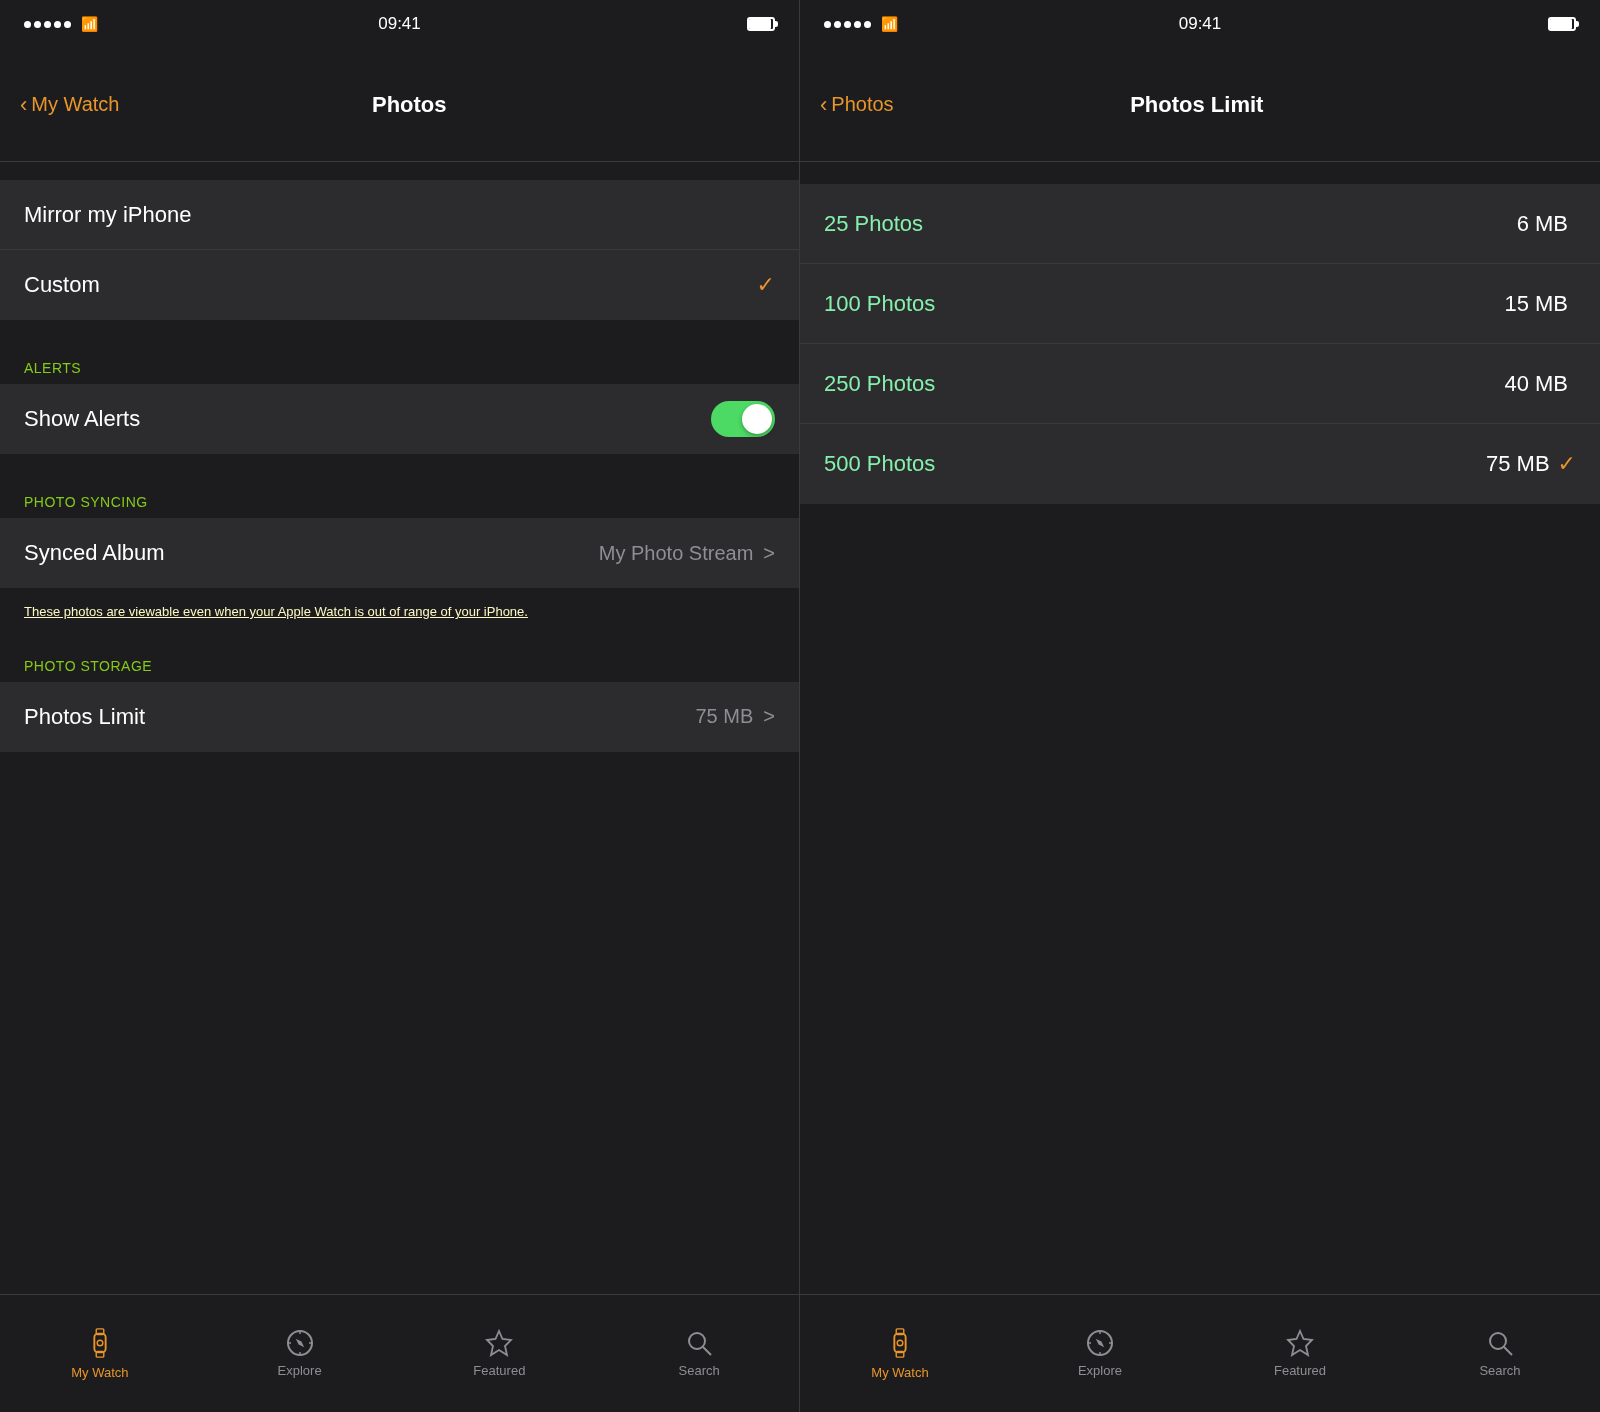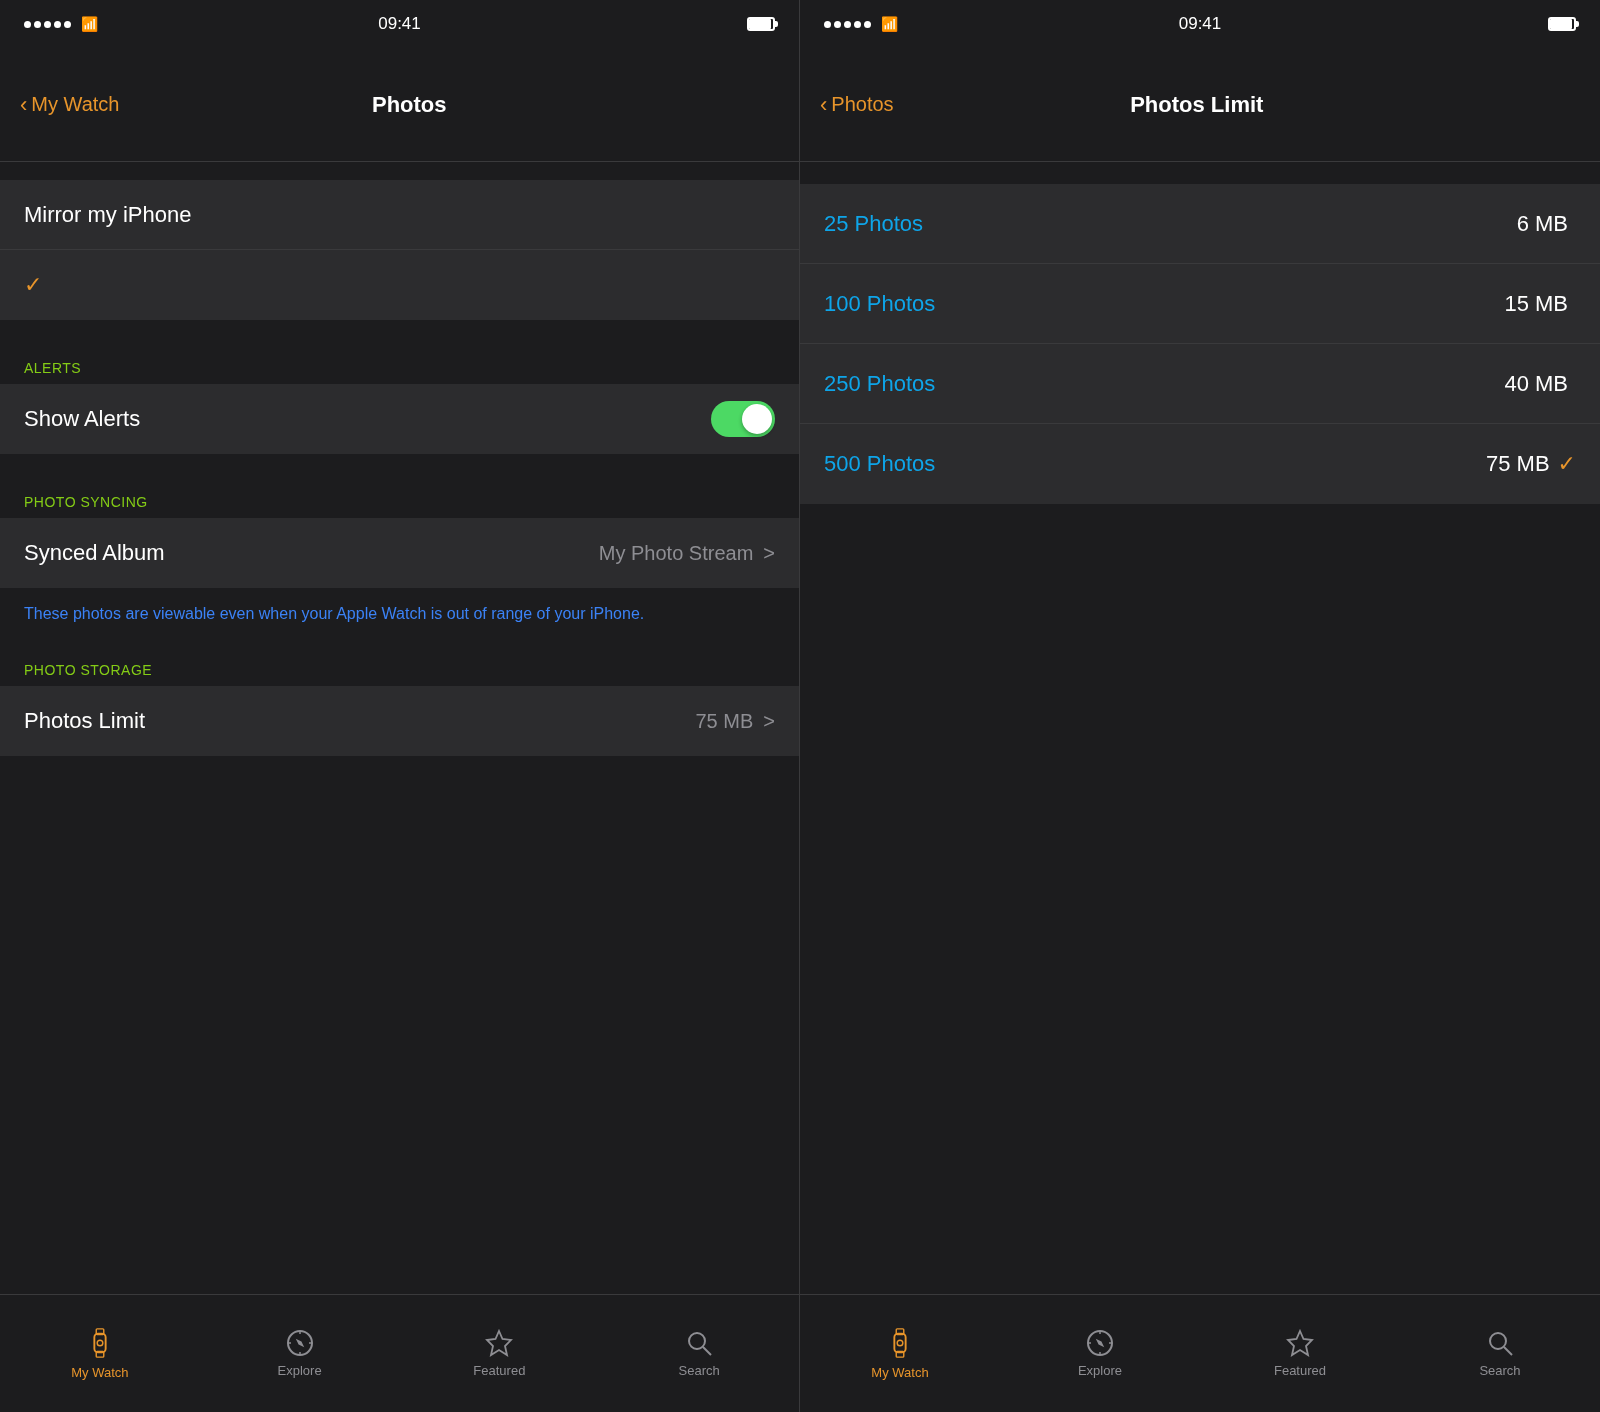--- a/index.html
+++ b/index.html
@@ -172,25 +172,26 @@
     }
 
     
     .spacer-row {
       height: 18px;
       background: #1c1c1e;
     }
 
     
     .description-text {
-      font-size: 16px;
-      color: #3b82f6;
+      font-size: 13px;
+      color: #fef9c3;
       padding: 12px 24px 16px 24px;
       background: #1c1c1e;
       line-height: 1.5;
+      text-decoration: underline;
     }
 
     
     .tab-bar {
       height: 118px;
       background: #1c1c1e;
       border-top: 1px solid #3a3a3c;
       display: flex;
       flex-shrink: 0;
     }
@@ -245,21 +246,21 @@
       padding: 0 24px;
       min-height: 80px;
       background: #2c2c2e;
       border-bottom: 1px solid #3a3a3c;
     }
     .limit-item:last-child {
       border-bottom: none;
     }
     .limit-label {
       font-size: 22px;
-      color: #0ea5e9;
+      color: #86efac;
       flex: 1;
     }
     .limit-value {
       font-size: 22px;
       color: white;
       margin-right: 8px;
     }
     .limit-check {
       color: #e8952b;
       font-size: 22px;
@@ -305,20 +306,21 @@
 
   <div class="content-area">
 
     <div class="spacer-row"></div>
 
     <div class="list-group">
       <div class="list-item">
         <span class="list-item-label">Mirror my iPhone</span>
       </div>
       <div class="list-item">
+        <span class="list-item-label">Custom</span>
         <span class="checkmark">✓</span>
       </div>
     </div>
 
     <div class="spacer-row"></div>
 
     <div class="list-group-header">ALERTS</div>
 
     <div class="list-group">
       <div class="list-item">

